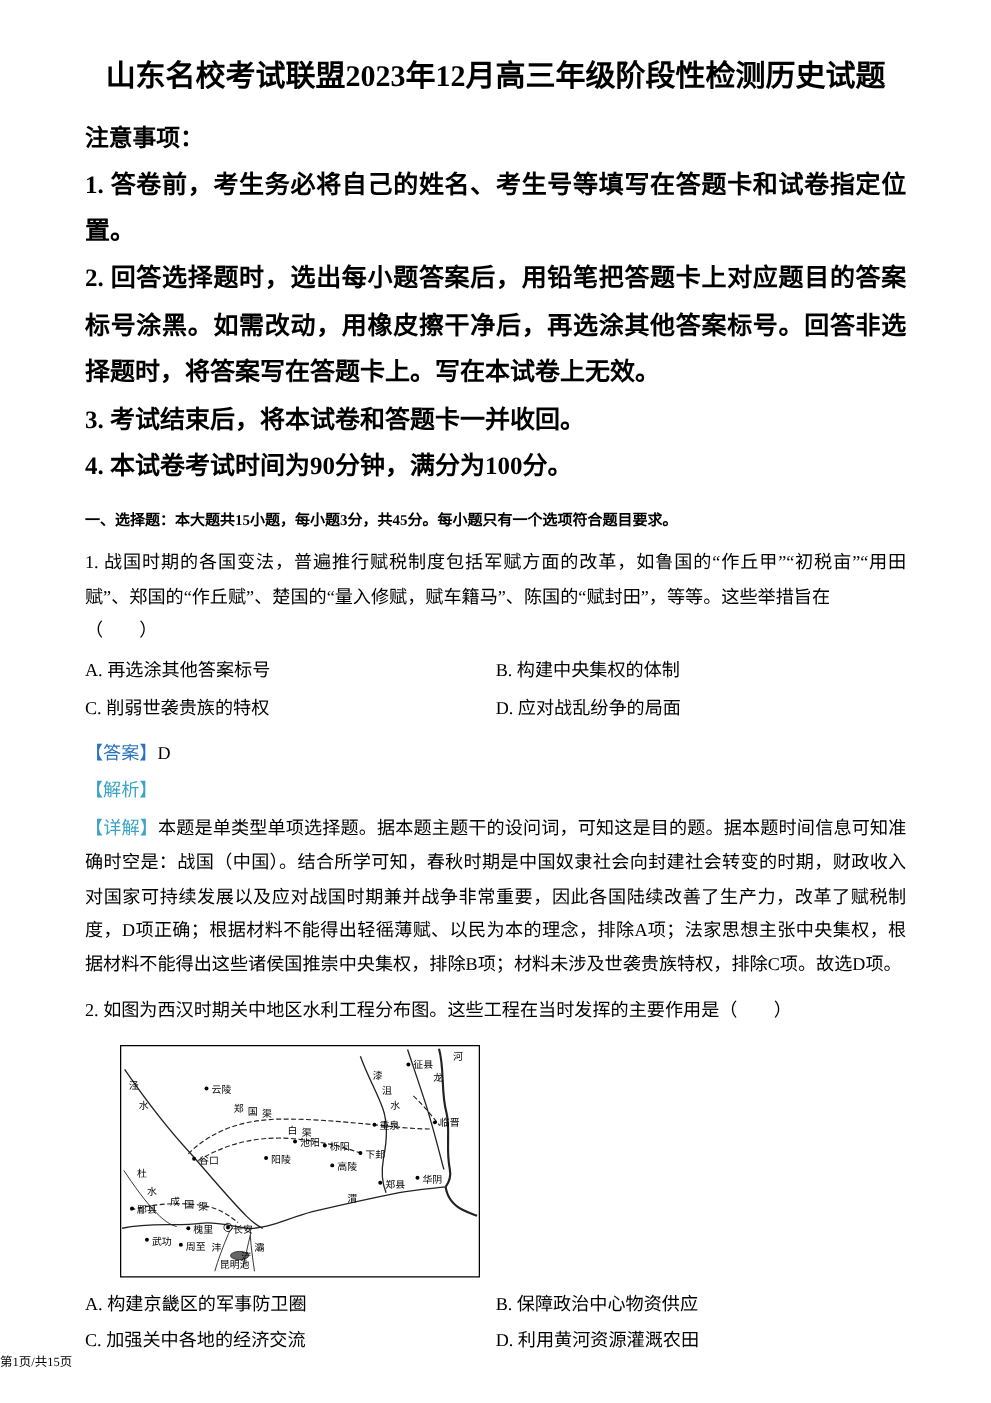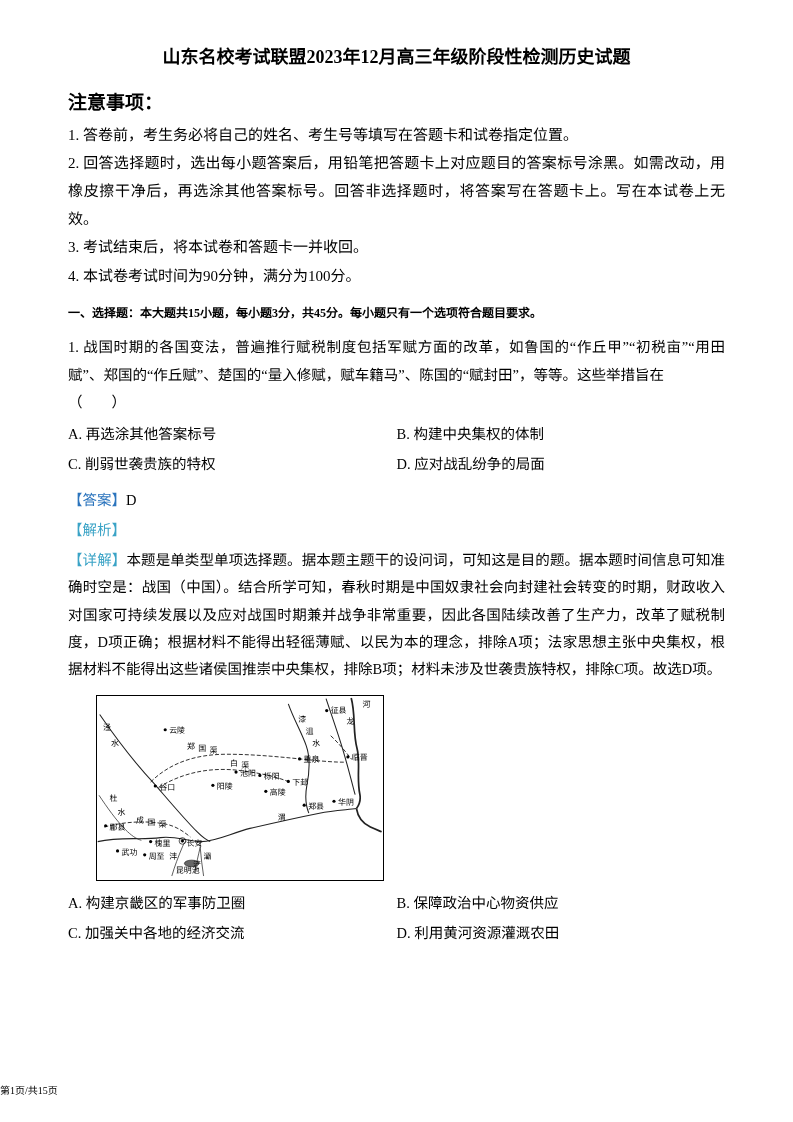--- a/index.html
+++ b/index.html
@@ -12,27 +12,27 @@
     padding:44px 68px 30px 68px;
     font-family:"Liberation Serif","DejaVu Serif",serif;
     color:#000;
     font-size:14.5px;
     line-height:1.88;
     text-align:justify;
     overflow:hidden;
   }
   .title {
     text-align:center;
-    font-size:18px;
+    font-size:24px;
     font-weight:bold;
     line-height:1.5;
     margin-bottom:14px;
   }
   .notice-heading { font-weight:bold; font-size:19px; }
-  .notice-item { font-weight:normal; font-size:15px; }
+  .notice-item { font-weight:bold; font-size:20px; }
   .section-heading { font-weight:bold; font-size:12px; margin-top:12px; }
   .stem { margin-top:10px; }
   .paren-line { }
   .options { display:flex; flex-wrap:wrap; margin-top:4px; }
   .option { width:50%; line-height:2.05; }
   .answer-line { margin-top:7px; }
   .ans-label { color:var(--ans,#2b74bd); }
   .exp-label { color:var(--exp,#3aa3c6); }
   .analysis-line { margin-top:3px; }
   .detail-para { margin-top:3px; }
@@ -73,20 +73,21 @@
       <div class="option">B. 构建中央集权的体制</div>
       <div class="option">C. 削弱世袭贵族的特权</div>
       <div class="option">D. 应对战乱纷争的局面</div>
     </div>
     <div class="answer-line"><span class="ans-label">【答案】</span><span>D</span></div>
     <div class="analysis-line"><span class="exp-label">【解析】</span></div>
     <div class="detail-para"><span class="exp-label">【详解】</span><span>本题是单类型单项选择题。据本题主题干的设问词，可知这是目的题。据本题时间信息可知准确时空是：战国（中国）。结合所学可知，春秋时期是中国奴隶社会向封建社会转变的时期，财政收入对国家可持续发展以及应对战国时期兼并战争非常重要，因此各国陆续改善了生产力，改革了赋税制度，D项正确；根据材料不能得出轻徭薄赋、以民为本的理念，排除A项；法家思想主张中央集权，根据材料不能得出这些诸侯国推崇中央集权，排除B项；材料未涉及世袭贵族特权，排除C项。故选D项。</span></div>
   </div>
 
   <div>
+    <div class="stem">2. 如图为西汉时期关中地区水利工程分布图。这些工程在当时发挥的主要作用是（　　）</div>
 
     <div class="map-wrap">
       <svg id="map-svg" class="map-svg" viewBox="0 0 430 278" width="288" height="186" xmlns="http://www.w3.org/2000/svg">
 
         <path class="river-thick" d="M383,3 C390,28 385,55 392,80 C397,100 391,125 396,148 C398,158 394,166 391,170"></path>
         <path class="river-thick" d="M391,170 C393,183 400,192 412,198 C418,201 424,203 429,205"></path>
 
         <path class="river" d="M0,220 C35,212 65,218 95,214 C115,211 135,219 155,220 C175,221 200,208 230,200 C260,193 300,184 335,177 C355,173 375,172 391,170"></path>
 
         <path class="river" d="M3,28 C25,60 55,100 85,132 C105,155 130,185 150,205 C158,213 165,218 170,220"></path>

